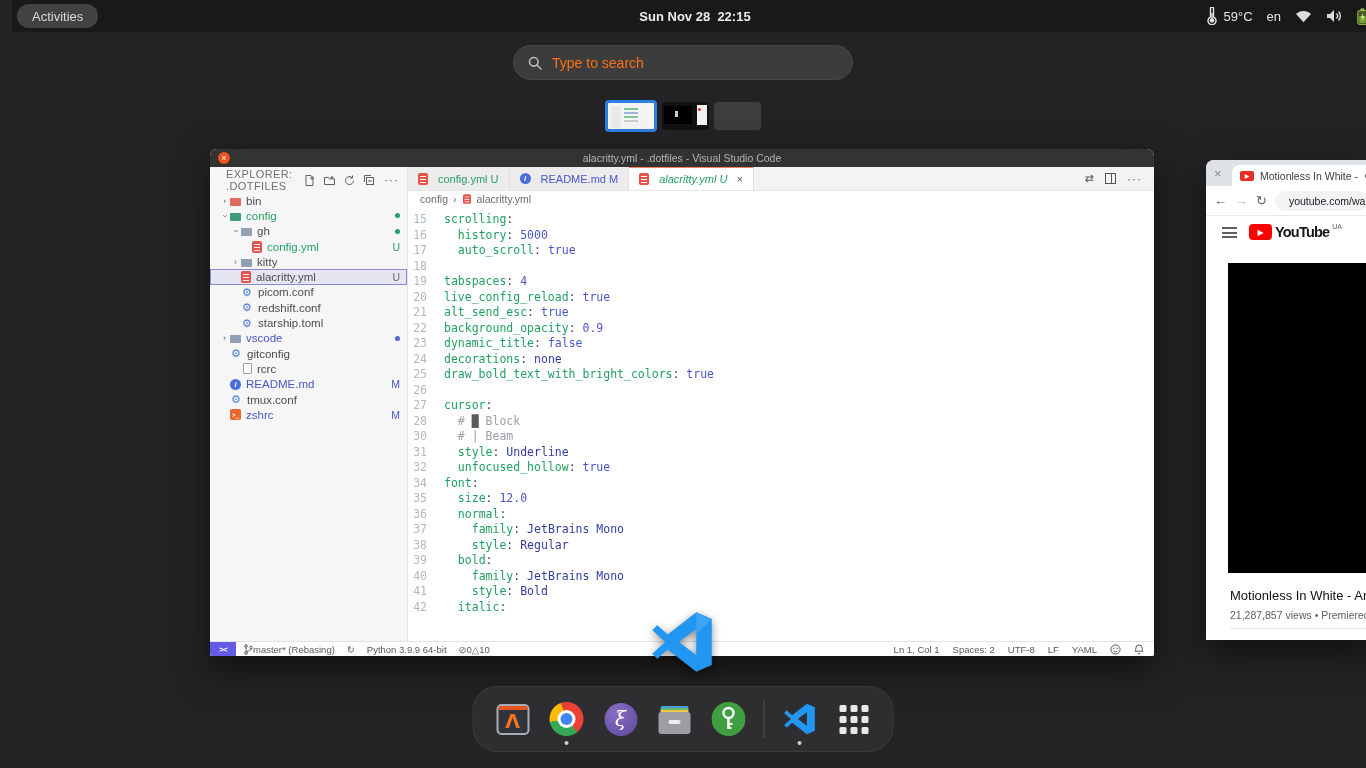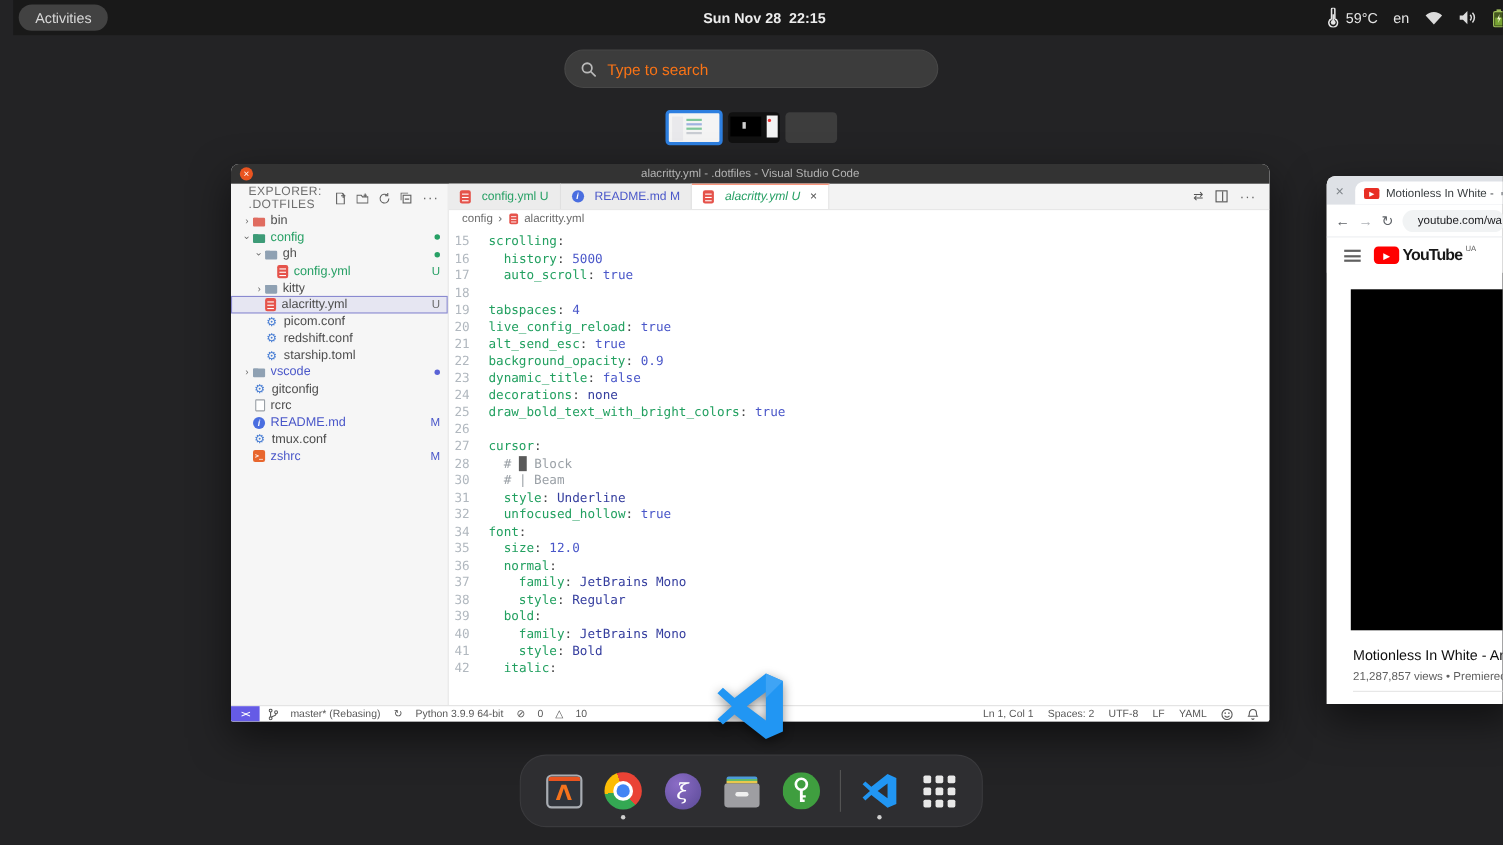--- a/index.html
+++ b/index.html
@@ -84,21 +84,21 @@
 
   .vs-code { flex:1; overflow:hidden; padding-top:5px; font-family:"DejaVu Sans Mono", monospace; font-size:11.5px; line-height:15.5px; }
   .cl { display:flex; white-space:pre; }
   .ln { width:36px; flex:none; text-align:right; padding-right:17px; color:#b1b8bf; }
   .tk-k { color:#22a060; } .tk-p { color:#444; } .tk-n { color:#4a57c9; }
   .tk-b { color:#4a57c9; } .tk-s { color:#343d9e; } .tk-c { color:#9ba1a7; } .tk-blk { color:#5a5a5a; }
 
   .vs-statusbar { height:15px; flex:none; background:#fff; border-top:1px solid #e2e2e2; display:flex; align-items:center; font-size:9.5px; color:#585858; }
   .remote-seg { width:26px; height:100%; background:#655be6; color:#fff; display:flex; align-items:center; justify-content:center; font-size:8px; font-weight:bold; letter-spacing:-1px; }
   .sb-left { display:flex; align-items:center; gap:12px; padding-left:8px; }
-  .sb-item { display:flex; align-items:center; gap:11px; }
+  .sb-item { display:flex; align-items:center; gap:0; }
   .sb-right { margin-left:auto; display:flex; align-items:center; gap:13px; padding-right:10px; }
 
   
   .vscode-badge { position:absolute; left:651px; top:611px; width:62px; height:62px; z-index:40; filter:drop-shadow(0 3px 5px rgba(0,0,0,.45)); }
 
   
   .chwin { position:absolute; left:1206px; top:160px; width:170px; height:480px; background:#fff; border-radius:8px 0 0 0; box-shadow:0 14px 36px rgba(0,0,0,.55); overflow:hidden; }
   .ch-tabstrip { height:26px; background:#dee1e6; position:relative; }
   .ghost-close { position:absolute; left:8px; top:6px; color:#80868b; font-size:13px; }
   .ch-tab { position:absolute; left:26px; top:5px; right:-6px; height:21px; background:#fff; border-radius:8px 8px 0 0; display:flex; align-items:center; gap:6px; padding:0 8px; }
@@ -281,21 +281,21 @@
             <span class="chev">›</span>
             <span class="ic folder"></span>
             <span class="tlabel blue">vscode</span>
             <span class="tright gitdot blue"></span>
           </div>
           <div class="tree-row" style="padding-left: 9px;">
             <span class="chev"></span>
             <span class="ic gear">⚙</span>
             <span class="tlabel">gitconfig</span>
           </div>
-          <div class="tree-row" style="padding-left: 11px;">
+          <div class="tree-row" style="padding-left: 22px;">
             <span class="chev"></span>
             <span class="ic file"></span>
             <span class="tlabel">rcrc</span>
           </div>
           <div class="tree-row" style="padding-left: 9px;">
             <span class="chev"></span>
             <span class="ic info">i</span>
             <span class="tlabel blue">README.md</span>
             <span class="tright gitbadge blue">M</span>
           </div>

